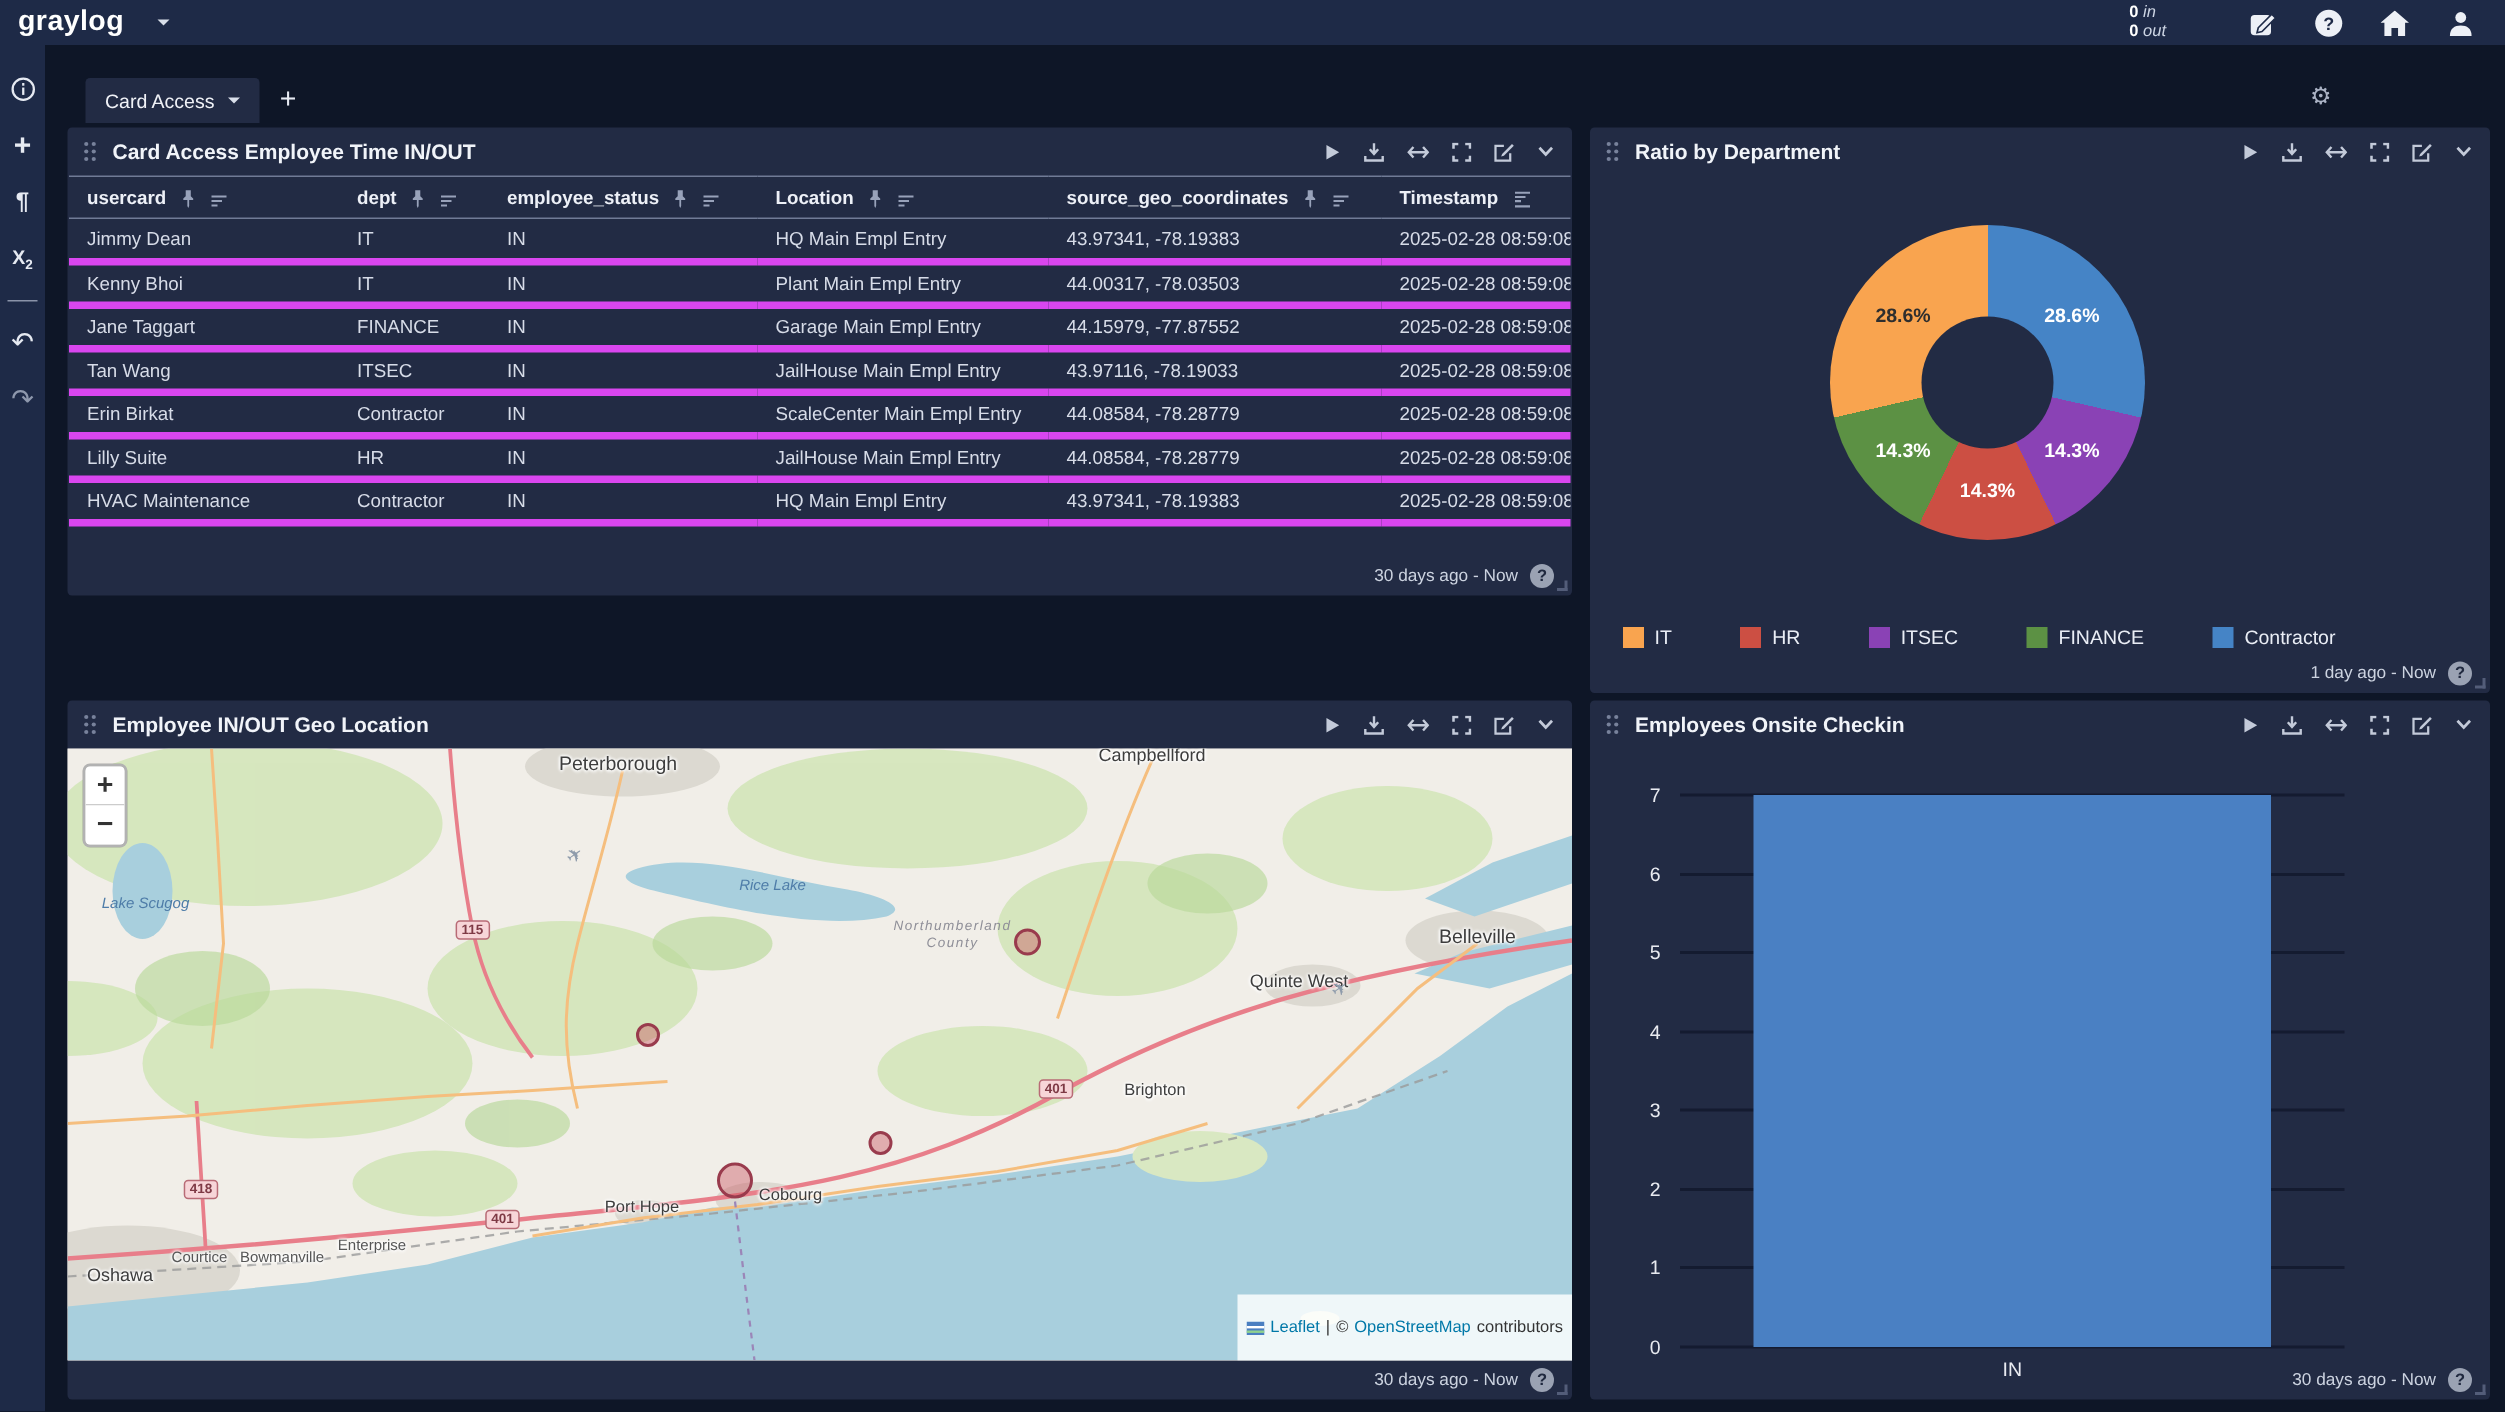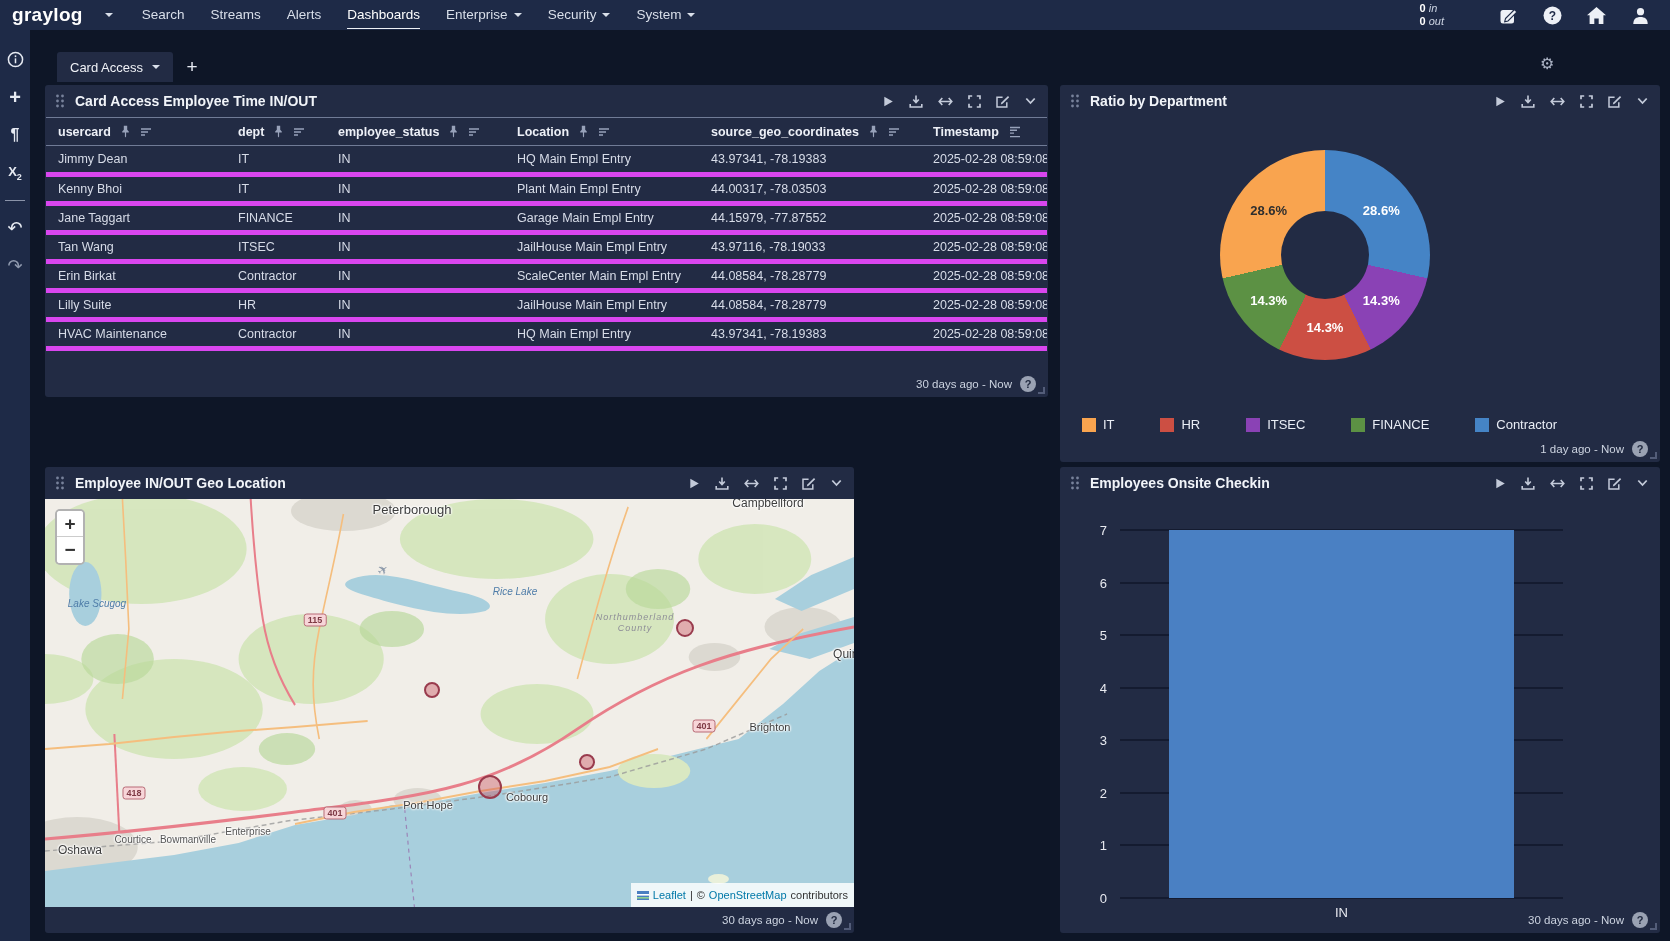--- a/index.html
+++ b/index.html
@@ -29,35 +29,35 @@
   .side-divider { width:20px; height:1px; background:#8a93a9; margin:8px 0; }
   
   .tabbar { position:absolute; top:52px; left:57px; height:30px; display:flex; align-items:flex-end; z-index:5; }
   .tab { background:#222b44; height:30px; padding:0 13px; display:flex; align-items:center; gap:9px; font-size:13px; color:#f0f2f7; border-radius:3px 3px 0 0; cursor:pointer; }
   .tab-add { width:38px; height:30px; display:flex; align-items:center; justify-content:center; font-size:19px; color:#e6eaf2; cursor:pointer; }
   .gear { position:absolute; top:54px; left:1540px; font-size:16px; color:#aab2c4; cursor:pointer; z-index:6; }
   
   .widget { position:absolute; background:#222b44; border-radius:3px; }
   #w-table { left:45px; top:85px;  width:1003px; height:312px; }
   #w-pie   { left:1060px; top:85px; width:600px; height:377px; }
-  #w-map   { left:45px; top:467px; width:809px; height:466px; }
+  #w-map   { left:45px; top:467px; width:1003px; height:466px; }
   #w-bar   { left:1060px; top:467px; width:600px; height:466px; }
   .widget-head { height:32px; display:flex; align-items:center; gap:10px; padding:0 12px 0 10px; }
   .drag-handle { color:#78829b; cursor:grab; display:flex; }
   .widget-title { font-size:14px; font-weight:bold; color:#f1f4f9; }
   .widget-actions { margin-left:auto; display:flex; align-items:center; gap:15px; color:#c3cad9; }
   .wa-icon { cursor:pointer; display:flex; }
   .widget-foot { position:absolute; bottom:5px; right:12px; display:flex; align-items:center; gap:8px; font-size:11.5px; color:#ccd3e0; }
   .help-badge { width:16px; height:16px; border-radius:50%; background:#9aa2b3; color:#20293f; font-size:11px; font-weight:bold; display:flex; align-items:center; justify-content:center; cursor:pointer; }
   .resize-corner { position:absolute; right:3px; bottom:3px; width:7px; height:7px; border-right:2px solid #687390; border-bottom:2px solid #687390; opacity:.7; cursor:nwse-resize; }
   
   .tbl-wrap { padding:0 1px; }
   table.tbl { width:100%; border-collapse:collapse; table-layout:fixed; font-size:12.5px; }
   .tbl thead th { text-align:left; font-weight:bold; color:#edf0f7; height:28px; padding:0 6px 0 12px; border-top:1px solid #707b96; border-bottom:1px solid #707b96; white-space:nowrap; }
-  .th-inner { display:flex; align-items:center; gap:10px; }
+  .th-inner { display:flex; align-items:flex-end; gap:10px; }
   .th-ic { color:#98a2ba; display:flex; cursor:pointer; }
   .tbl tbody td { height:29px; padding:0 6px 0 12px; color:#d7dce8; border-bottom:5px solid #d946ef; white-space:nowrap; overflow:hidden; cursor:pointer; }
   
   .donut { position:absolute; left:160px; top:65px; width:210px; height:210px; border-radius:50%; cursor:pointer; }
   .donut-hole { position:absolute; left:61px; top:61px; width:88px; height:88px; border-radius:50%; background:#222b44; }
   .pie-label { position:absolute; transform:translate(-50%,-50%); font-size:13px; font-weight:bold; }
   .legend { position:absolute; left:22px; right:103px; bottom:30px; display:flex; justify-content:space-between; align-items:center; }
   .legend-item { display:flex; align-items:center; gap:7px; font-size:13px; color:#e9edf5; cursor:pointer; }
   .swatch { width:14px; height:14px; }
   
@@ -72,40 +72,31 @@
   .ml { position:absolute; transform:translate(-50%,-50%); white-space:nowrap; color:#3d3d3d; text-shadow:0 1px 2px #fff,0 -1px 2px #fff,1px 0 2px #fff,-1px 0 2px #fff; z-index:3; }
   .town-lg { font-size:13px; } .town { font-size:12px; } .town-sm { font-size:11px; } .town-xs { font-size:10px; color:#565656; }
   .water-lb { font-size:10px; font-style:italic; color:#4e7ca8; text-shadow:none; }
   .county-lb { font-size:9px; font-style:italic; color:#8f8f98; letter-spacing:1px; text-shadow:none; }
   .shield { position:absolute; transform:translate(-50%,-50%); background:#f7d5d8; border:1px solid #b86b76; border-radius:3px; color:#7e3a45; font-size:9px; font-weight:bold; line-height:11px; padding:0 3px; z-index:3; }
   .marker { position:absolute; transform:translate(-50%,-50%); border-radius:50%; background:rgba(201,80,94,.42); border:2px solid #993b4d; z-index:4; cursor:pointer; }
   .plane { position:absolute; transform:translate(-50%,-50%) rotate(-35deg); color:#8e9bab; font-size:13px; z-index:3; }
   .map-zoom { position:absolute; top:10px; left:10px; width:30px; background:#fff; border:2px solid rgba(0,0,0,.3); border-radius:5px; z-index:6; overflow:hidden; }
   .map-zoom .zbtn { display:block; width:100%; height:26px; background:#fff; border:none; font-size:19px; font-weight:bold; color:#333; cursor:pointer; font-family:"Liberation Sans",sans-serif; line-height:24px; }
   .map-zoom .zbtn:first-child { border-bottom:1px solid #ccc; }
-  .map-attr { position:absolute; right:0; bottom:0; background:rgba(255,255,255,.82); padding:6px 6px; font-size:11px; color:#333; display:flex; align-items:center; gap:4px; z-index:6; }
+  .map-attr { position:absolute; right:0; bottom:0; background:rgba(255,255,255,.82); padding:16px 6px; font-size:11px; color:#333; display:flex; align-items:center; gap:4px; z-index:6; }
   .map-attr .lnk { color:#0078a8; cursor:pointer; }
 </style>
 </head>
 <body>
 
 <div class="topnav">
   <div class="brand">
     <span>graylog</span>
     <span class="caret"></span>
   </div>
-  <div class="nav-items">
-      <div class="nav-item">Search</div>
-      <div class="nav-item">Streams</div>
-      <div class="nav-item">Alerts</div>
-      <div class="nav-item active">Dashboards</div>
-      <div class="nav-item">Enterprise<span class="caret"></span></div>
-      <div class="nav-item">Security<span class="caret"></span></div>
-      <div class="nav-item">System<span class="caret"></span></div>
-    </div>
   <div class="nav-right">
     <div class="throughput">
       <div><span class="tp-num">0</span><span class="tp-unit">in</span></div>
       <div><span class="tp-num">0</span><span class="tp-unit">out</span></div>
     </div>
     <span class="nav-ic">
       <svg width="19" height="19" viewBox="0 0 19 19">
           <rect x="1.5" y="4" width="13.5" height="13.5" rx="2.5" fill="#edf0f6"></rect>
           <path d="M6.5 12.5 L15.5 3.5 L18 6 L9 15 L5.7 15.8 Z" fill="#edf0f6" stroke="#1e2a47" stroke-width="1.1"></path>
         </svg>

